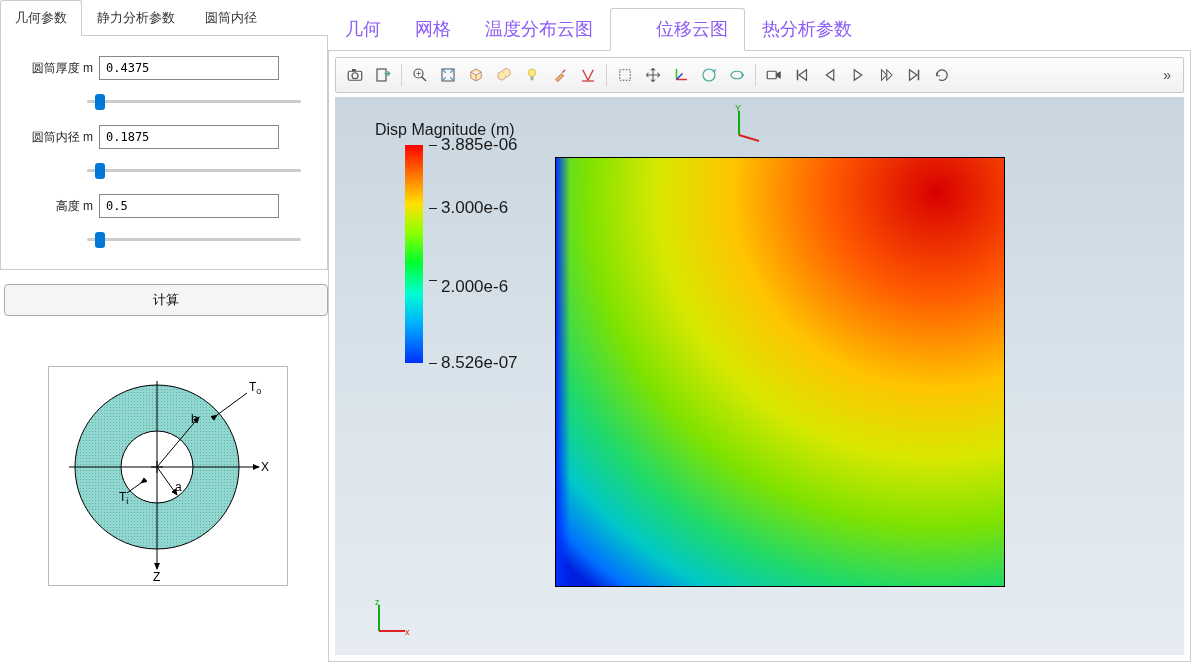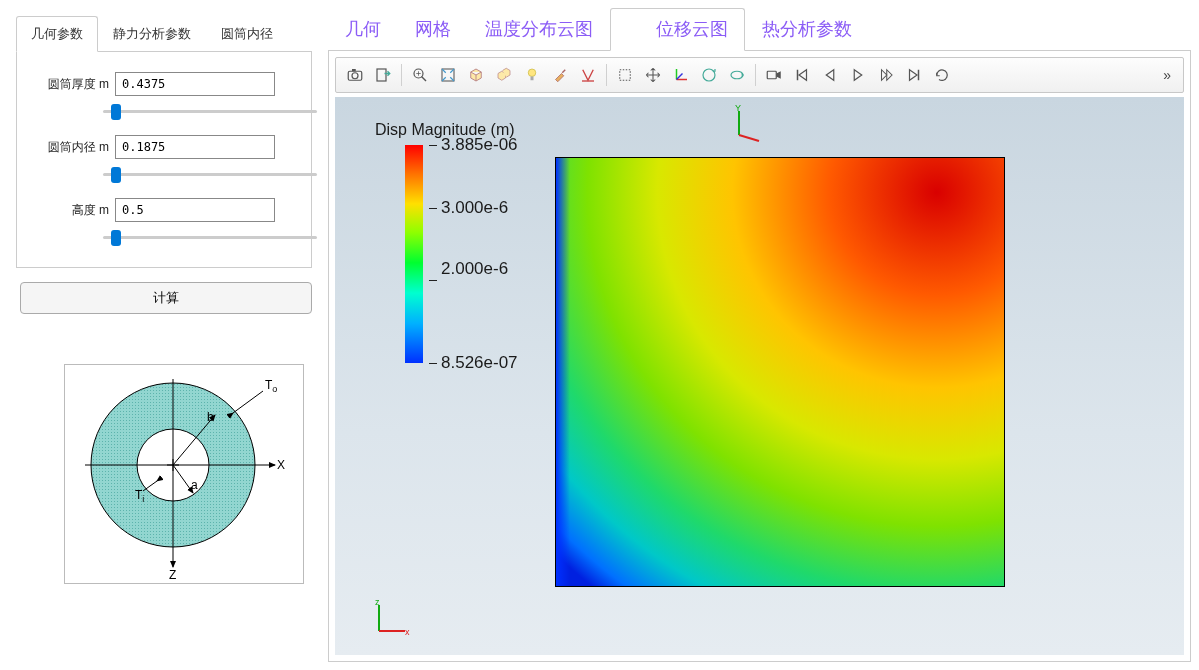--- a/index.html
+++ b/index.html
@@ -7,21 +7,21 @@
   font-family: "Microsoft YaHei", Arial, sans-serif;
   font-size: 12px;
   background: #fff;
   width: 1199px;
   height: 670px;
   display: flex;
   overflow: hidden;
 }
 .left-panel {
   width: 328px;
-  padding: 16px;
+  padding: 0;
   display: flex;
   flex-direction: column;
 }
 .tab-strip {
   display: flex;
   border-bottom: 1px solid #ccc;
 }
 .tab {
   padding: 8px 14px;
   border: 1px solid transparent;
@@ -39,33 +39,33 @@
   border-radius: 3px 3px 0 0;
 }
 .param-box {
   border: 1px solid #ccc;
   border-top: none;
   padding: 20px 16px 24px 16px;
 }
 .param-row {
   display: flex;
   align-items: center;
-  margin-bottom: 6px;
+  margin-bottom: 12px;
 }
 .param-label {
   width: 82px;
   text-align: right;
   padding-right: 6px;
   font-size: 12px;
   color: #222;
 }
 .param-input {
   border: 1px solid #888;
   height: 24px;
-  width: 160px;
+  width: 180px;
   padding: 2px 6px;
   font-family: monospace;
   font-size: 12px;
 }
 .slider {
   margin: 2px 0 22px 70px;
   width: 214px;
   appearance: none;
   height: 3px;
   background: #ccc;
@@ -446,21 +446,21 @@
 
     <div class="canvas3d">
       <div class="legend-title">Disp Magnitude (m)</div>
       <div class="colorbar"></div>
 
       <div class="tick" style="top:48px"></div>
       <div class="tick-label" style="top:48px">3.885e-06</div>
       <div class="tick" style="top:111px"></div>
       <div class="tick-label" style="top:111px">3.000e-6</div>
       <div class="tick" style="top:183px"></div>
-      <div class="tick-label" style="top:172px">2.000e-6</div>
+      <div class="tick-label" style="top:190px">2.000e-6</div>
       <div class="tick" style="top:266px"></div>
       <div class="tick-label" style="top:266px">8.526e-07</div>
 
       <div class="contour">
         <svg width="100%" height="100%" viewBox="0 0 450 430" preserveAspectRatio="none">
           <defs>
             <radialGradient id="disp" cx="85%" cy="8%" r="120%">
               <stop offset="0%" stop-color="#d90000"></stop>
               <stop offset="20%" stop-color="#ff5a00"></stop>
               <stop offset="38%" stop-color="#ffc400"></stop>

